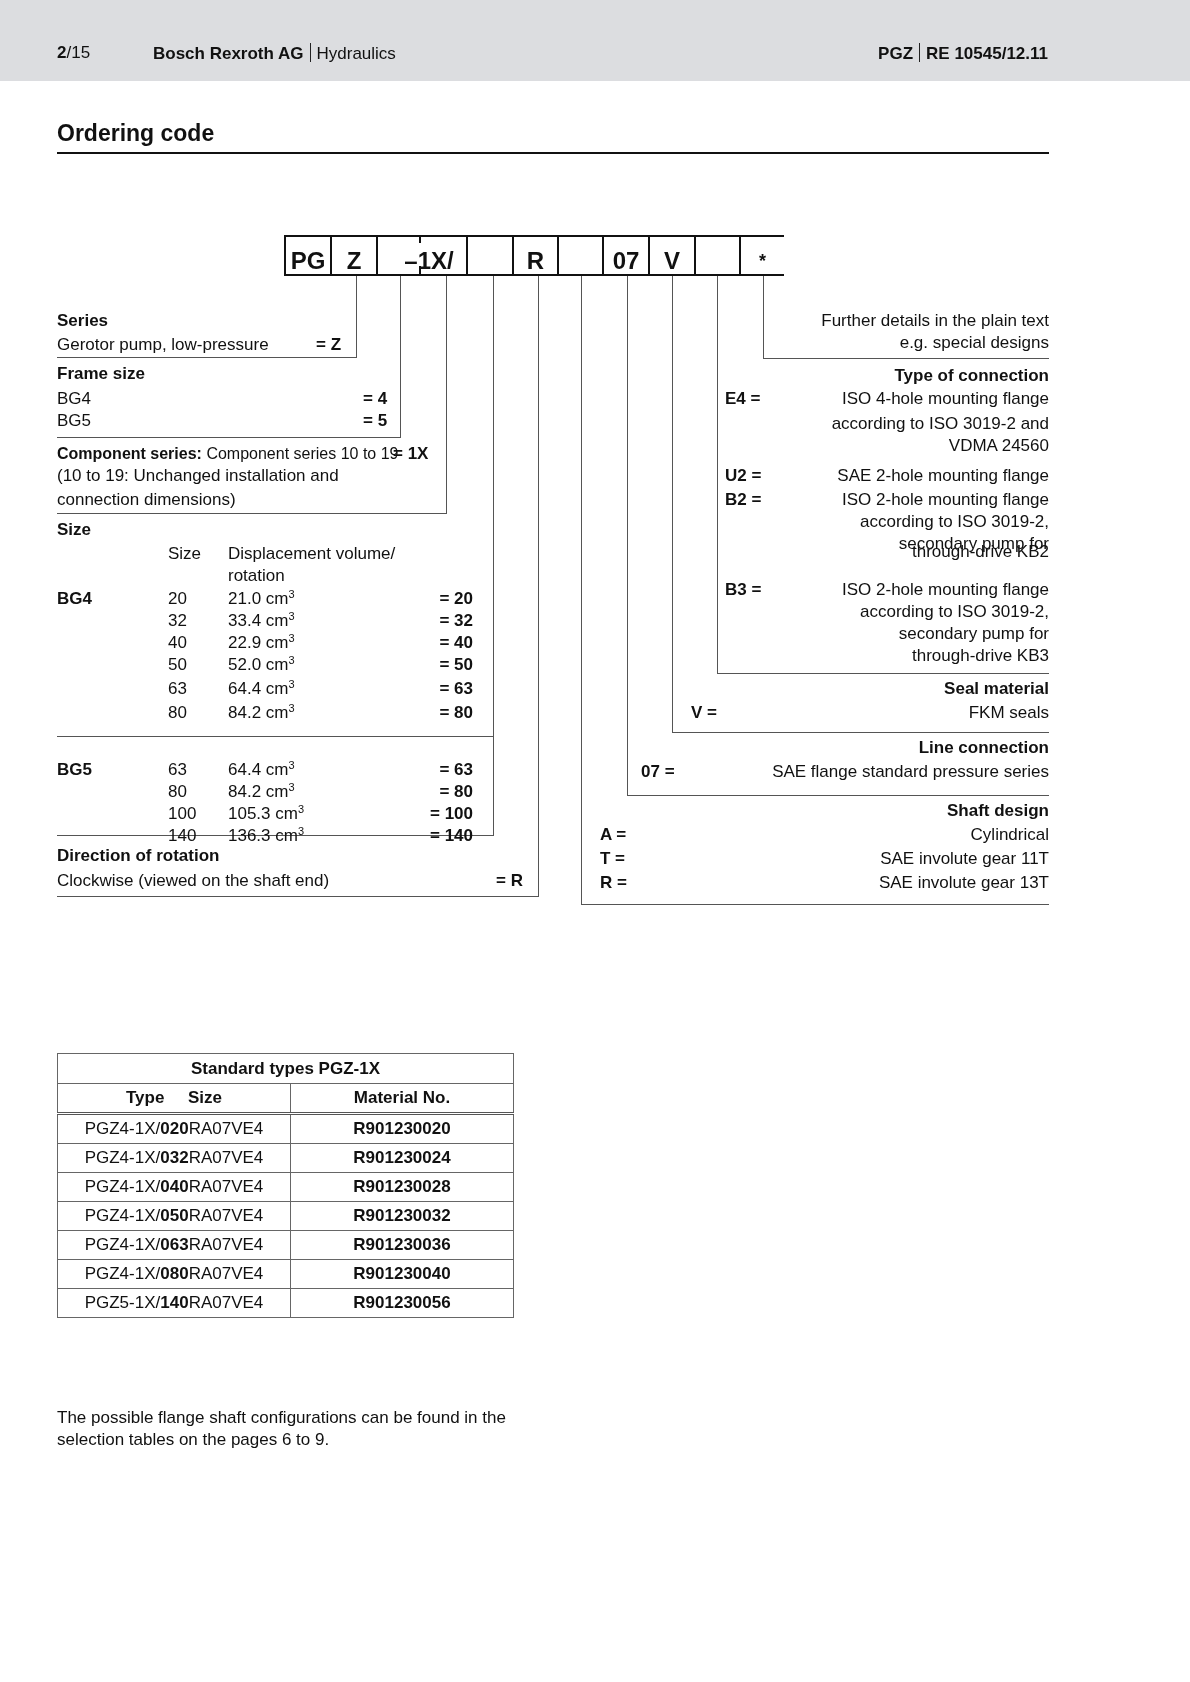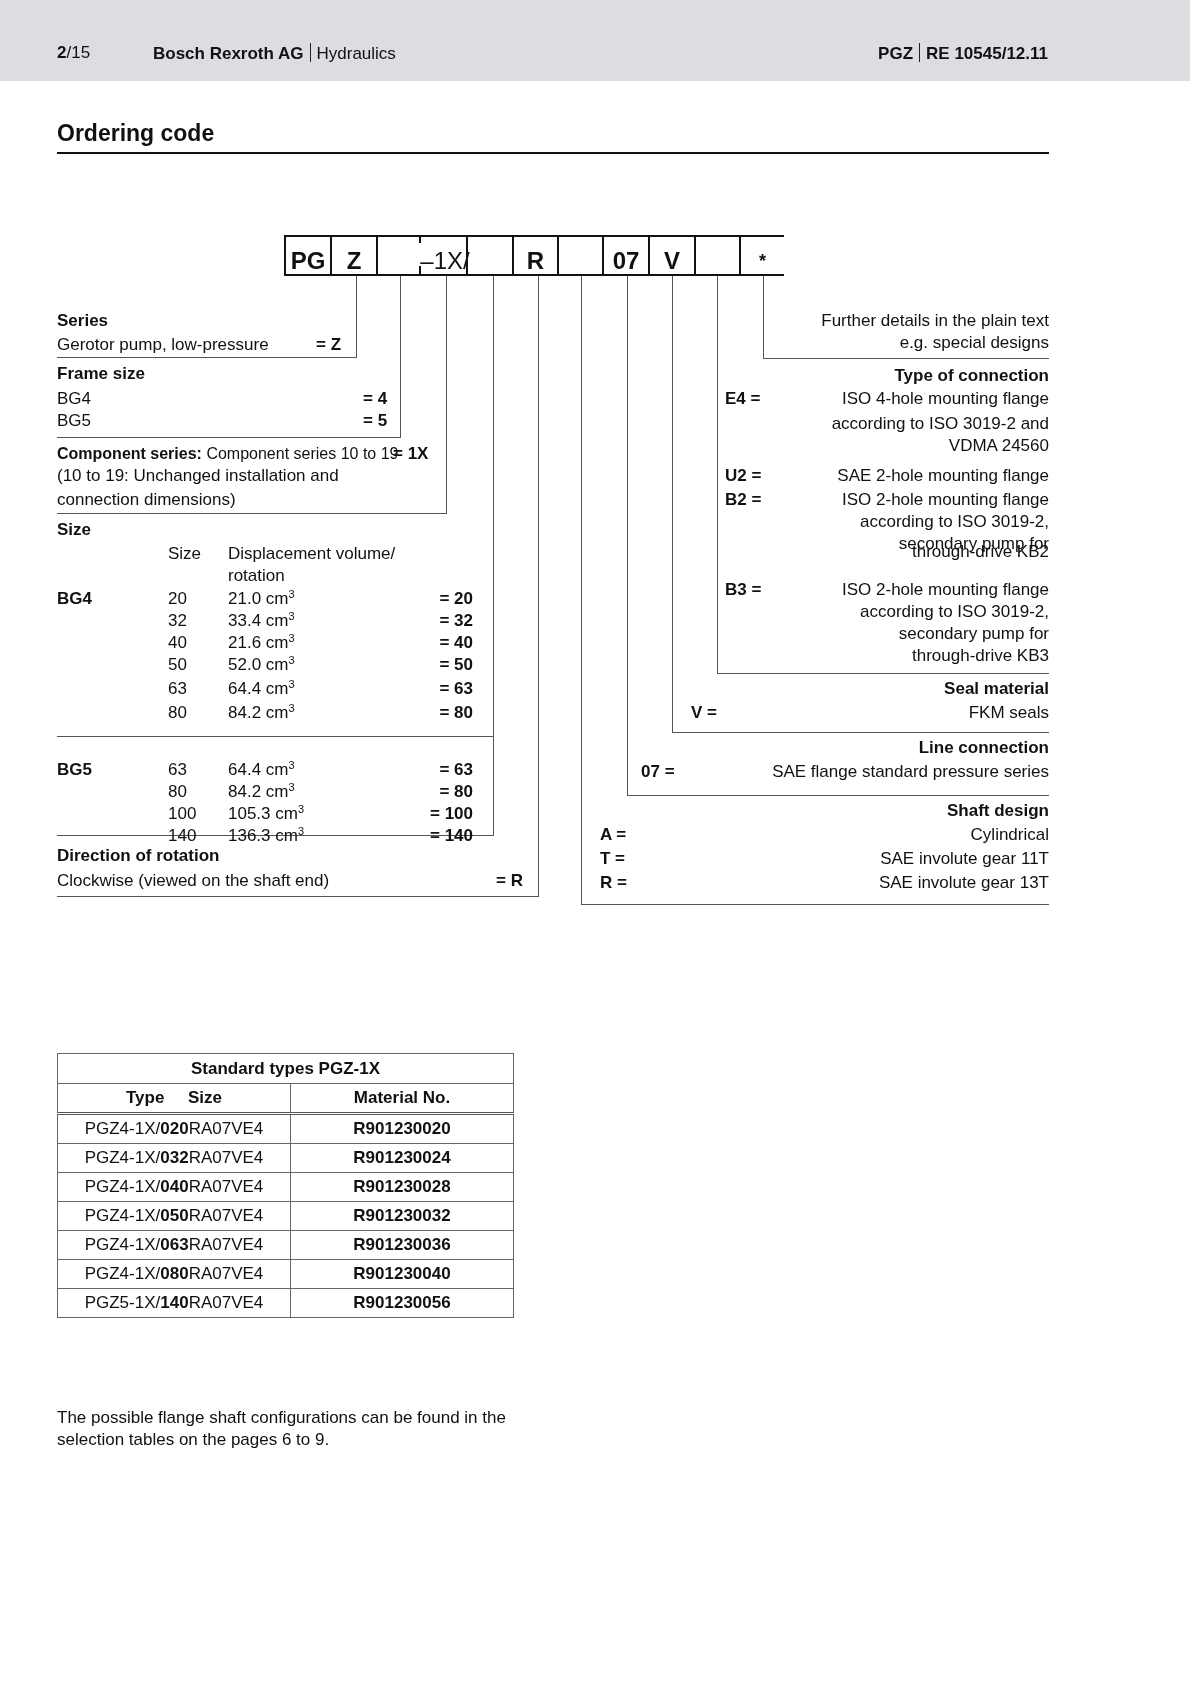--- a/index.html
+++ b/index.html
@@ -45,21 +45,21 @@
   <div class="ln" style="left:466px;top:235px;width:2px;height:41px;background:#111;"></div>
   <div class="ln" style="left:512px;top:235px;width:2px;height:41px;background:#111;"></div>
   <div class="ln" style="left:557px;top:235px;width:2px;height:41px;background:#111;"></div>
   <div class="ln" style="left:602px;top:235px;width:2px;height:41px;background:#111;"></div>
   <div class="ln" style="left:648px;top:235px;width:2px;height:41px;background:#111;"></div>
   <div class="ln" style="left:694px;top:235px;width:2px;height:41px;background:#111;"></div>
   <div class="ln" style="left:739px;top:235px;width:2px;height:41px;background:#111;"></div>
 
   <div class="cell" style="left:286px;width:44px;">PG</div>
   <div class="cell" style="left:332px;width:44px;">Z</div>
-  <div class="cell" style="left:400px;width:90px;font-weight:normal;">–1X/</div>
+  <div class="cell" style="left:384px;width:90px;font-weight:bold;">–1X/</div>
   <div class="cell" style="left:514px;width:43px;">R</div>
   <div class="cell" style="left:559px;width:43px;"></div>
   <div class="cell" style="left:604px;width:44px;">07</div>
   <div class="cell" style="left:650px;width:44px;">V</div>
   <div class="cell" style="left:696px;width:43px;"></div>
   <div class="cell" style="left:741px;width:43px;font-size:18px;">*</div>
 </div>
 
 <div class="ln" style="left:356px;top:276px;width:1px;height:82px;"></div>
 <div class="ln" style="left:57px;top:357px;width:300px;height:1px;"></div>
@@ -114,21 +114,21 @@
 
 <div id="size-rows">
     <div class="abs t16 bold" style="left:57px;top:589px;">BG4</div>
     <div class="abs t16" style="left:168px;top:589px;">20</div>
     <div class="abs t16" style="left:228px;top:589px;"><span>21.0 cm</span><sup>3</sup></div>
     <div class="abs t16 bold r" style="right:717px;top:589px;">= 20</div>
     <div class="abs t16" style="left:168px;top:611px;">32</div>
     <div class="abs t16" style="left:228px;top:611px;"><span>33.4 cm</span><sup>3</sup></div>
     <div class="abs t16 bold r" style="right:717px;top:611px;">= 32</div>
     <div class="abs t16" style="left:168px;top:633px;">40</div>
-    <div class="abs t16" style="left:228px;top:633px;"><span>21.6 cm</span><sup>3</sup></div>
+    <div class="abs t16" style="left:228px;top:633px;"><span>22.9 cm</span><sup>3</sup></div>
     <div class="abs t16 bold r" style="right:717px;top:633px;">= 40</div>
     <div class="abs t16" style="left:168px;top:655px;text-align:right;">50</div>
     <div class="abs t16" style="left:228px;top:655px;"><span>52.0 cm</span><sup>3</sup></div>
     <div class="abs t16 bold r" style="right:717px;top:655px;">= 50</div>
     <div class="abs t16" style="left:168px;top:679px;">63</div>
     <div class="abs t16" style="left:228px;top:679px;"><span>64.4 cm</span><sup>3</sup></div>
     <div class="abs t16 bold r" style="right:717px;top:679px;">= 63</div>
     <div class="abs t16" style="left:168px;top:703px;">80</div>
     <div class="abs t16" style="left:228px;top:703px;"><span>84.2 cm</span><sup>3</sup></div>
     <div class="abs t16 bold r" style="right:717px;top:703px;">= 80</div>

